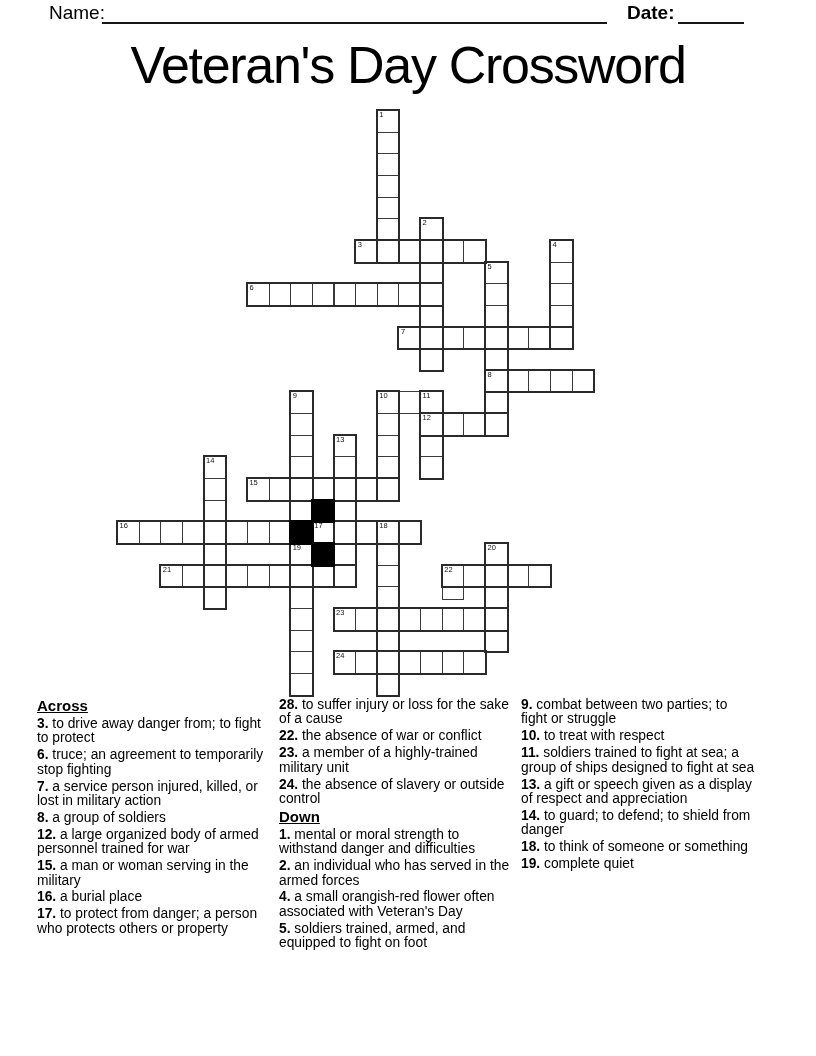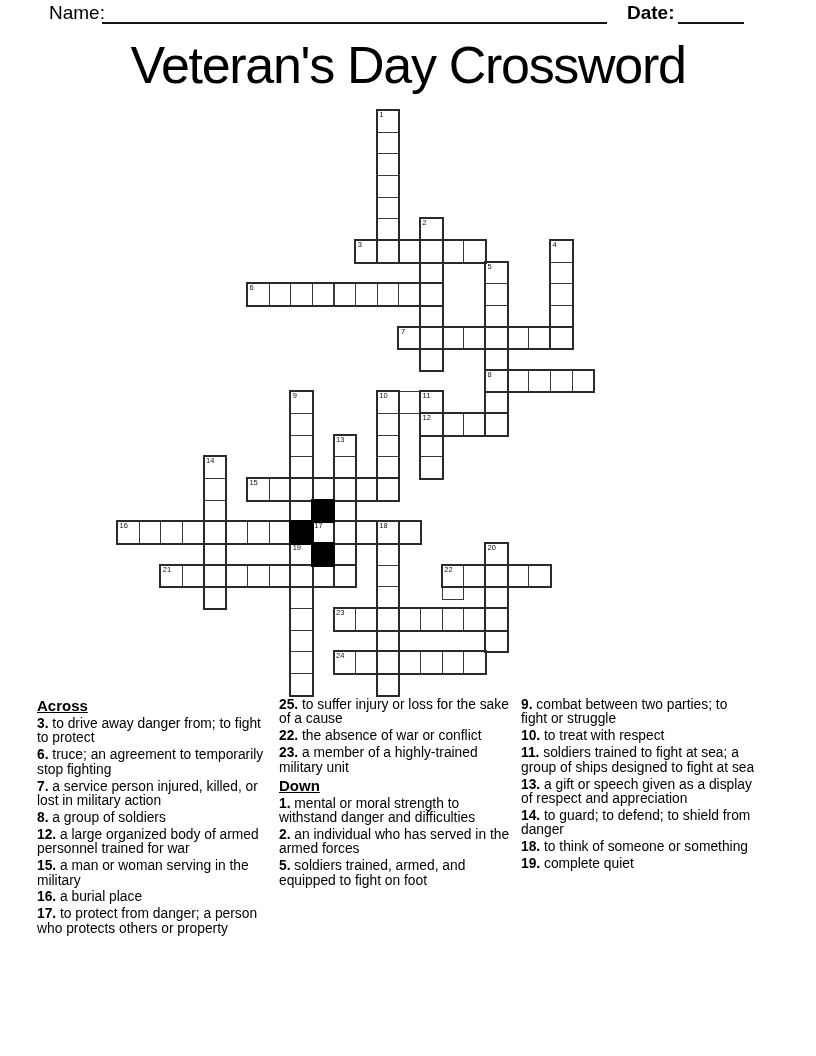--- a/index.html
+++ b/index.html
@@ -273,26 +273,28 @@
         <div class="clue"><b>3.</b> to drive away danger from; to fight to protect</div>
         <div class="clue"><b>6.</b> truce; an agreement to temporarily stop fighting</div>
         <div class="clue"><b>7.</b> a service person injured, killed, or lost in military action</div>
         <div class="clue"><b>8.</b> a group of soldiers</div>
         <div class="clue"><b>12.</b> a large organized body of armed personnel trained for war</div>
         <div class="clue"><b>15.</b> a man or woman serving in the military</div>
         <div class="clue"><b>16.</b> a burial place</div>
         <div class="clue"><b>17.</b> to protect from danger; a person who protects others or property</div>
       </div>
     <div class="clue-col" id="clue-col-2">
-        <div class="clue"><b>25.</b> to suffer injury or loss for the sake of a cause</div>
+        <div class="clue"><b>28.</b> to suffer injury or loss for the sake of a cause</div>
         <div class="clue"><b>22.</b> the absence of war or conflict</div>
         <div class="clue"><b>23.</b> a member of a highly-trained military unit</div>
+        <div class="clue"><b>24.</b> the absence of slavery or outside control</div>
         <div class="clue-heading">Down</div>
         <div class="clue"><b>1.</b> mental or moral strength to withstand danger and difficulties</div>
         <div class="clue"><b>2.</b> an individual who has served in the armed forces</div>
+        <div class="clue"><b>4.</b> a small orangish-red flower often associated with Veteran's Day</div>
         <div class="clue"><b>5.</b> soldiers trained, armed, and equipped to fight on foot</div>
       </div>
     <div class="clue-col" id="clue-col-3">
         <div class="clue"><b>9.</b> combat between two parties; to fight or struggle</div>
         <div class="clue"><b>10.</b> to treat with respect</div>
         <div class="clue"><b>11.</b> soldiers trained to fight at sea; a group of ships designed to fight at sea</div>
         <div class="clue"><b>13.</b> a gift or speech given as a display of respect and appreciation</div>
         <div class="clue"><b>14.</b> to guard; to defend; to shield from danger</div>
         <div class="clue"><b>18.</b> to think of someone or something</div>
         <div class="clue"><b>19.</b> complete quiet</div>

